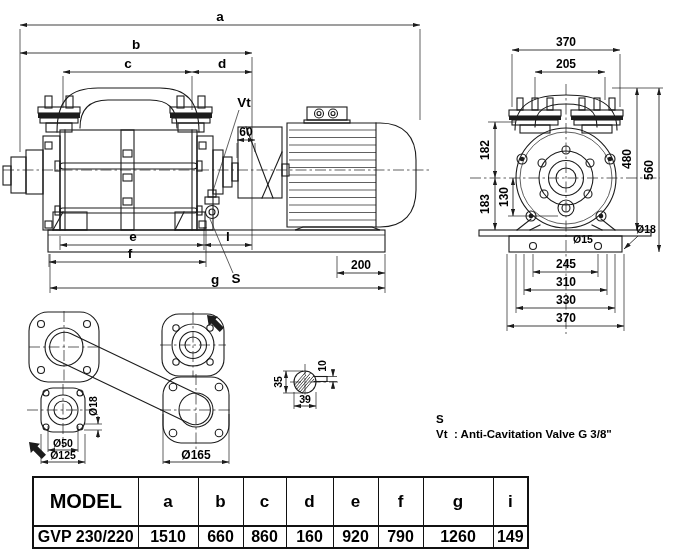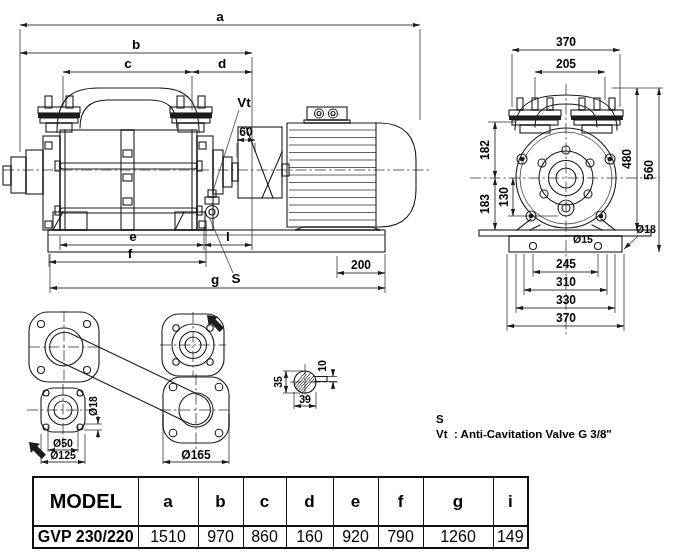--- a/index.html
+++ b/index.html
@@ -23,21 +23,21 @@
   #notes .nkey{width:18px;}
   
   #dimtable{position:absolute;left:32px;top:476px;border-collapse:collapse;table-layout:fixed;}
   #dimtable td,#dimtable th{border-left:1.2px solid #111;border-right:1.2px solid #111;
       text-align:center;vertical-align:middle;padding:0;color:#000;}
   #dimtable tr.hrow{height:49px;border-top:2.2px solid #111;border-bottom:2.2px solid #111;}
   #dimtable tr.drow{height:22px;border-bottom:2.6px solid #111;}
   #dimtable th.model{font-size:20px;font-weight:bold;}
   #dimtable th.dletter{font-size:17px;font-weight:bold;}
   #dimtable td.mname{font-size:16px;font-weight:bold;}
-  #dimtable td.mval{font-size:16px;font-weight:normal;}
+  #dimtable td.mval{font-size:16px;font-weight:bold;}
 </style>
 </head>
 <body>
 
 <div id="stage">
 
 <svg width="674" height="472" viewBox="0 0 674 472">
   <defs>
     <marker id="ar" viewBox="0 0 10 6" refX="10" refY="3" markerWidth="8.5" markerHeight="5.1" orient="auto-start-reverse">
           <path d="M0,0 L10,3 L0,6 Z" fill="#1c1c1c"></path>
@@ -424,21 +424,21 @@
     <th class="dletter">c</th>
     <th class="dletter">d</th>
     <th class="dletter">e</th>
     <th class="dletter">f</th>
     <th class="dletter">g</th>
     <th class="dletter">i</th>
   </tr>
   <tr class="drow">
     <td class="mname">GVP 230/220</td>
     <td class="mval">1510</td>
-    <td class="mval">970</td>
+    <td class="mval">660</td>
     <td class="mval">860</td>
     <td class="mval">160</td>
     <td class="mval">920</td>
     <td class="mval">790</td>
     <td class="mval">1260</td>
     <td class="mval">149</td>
   </tr>
 </tbody>
     </table>
 

